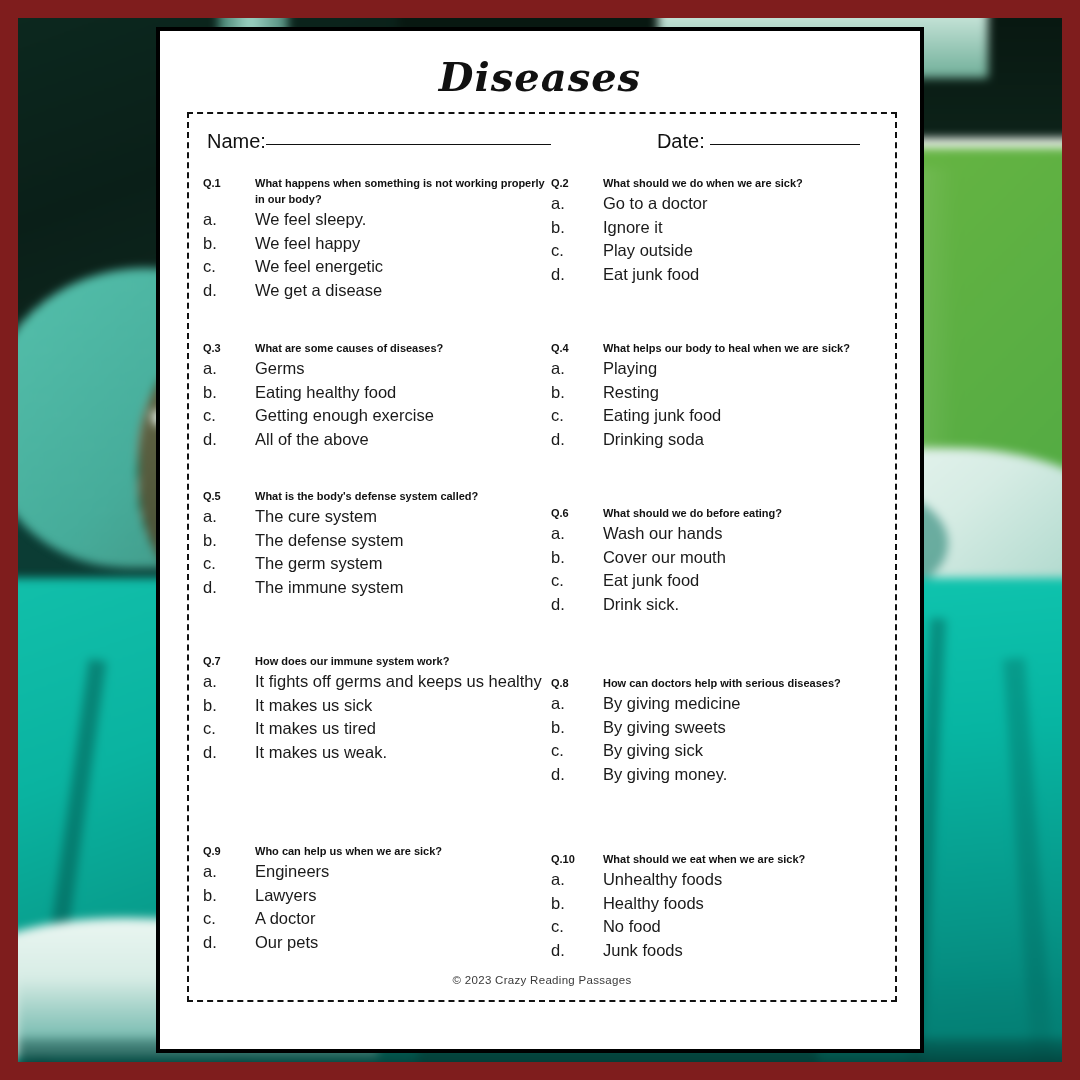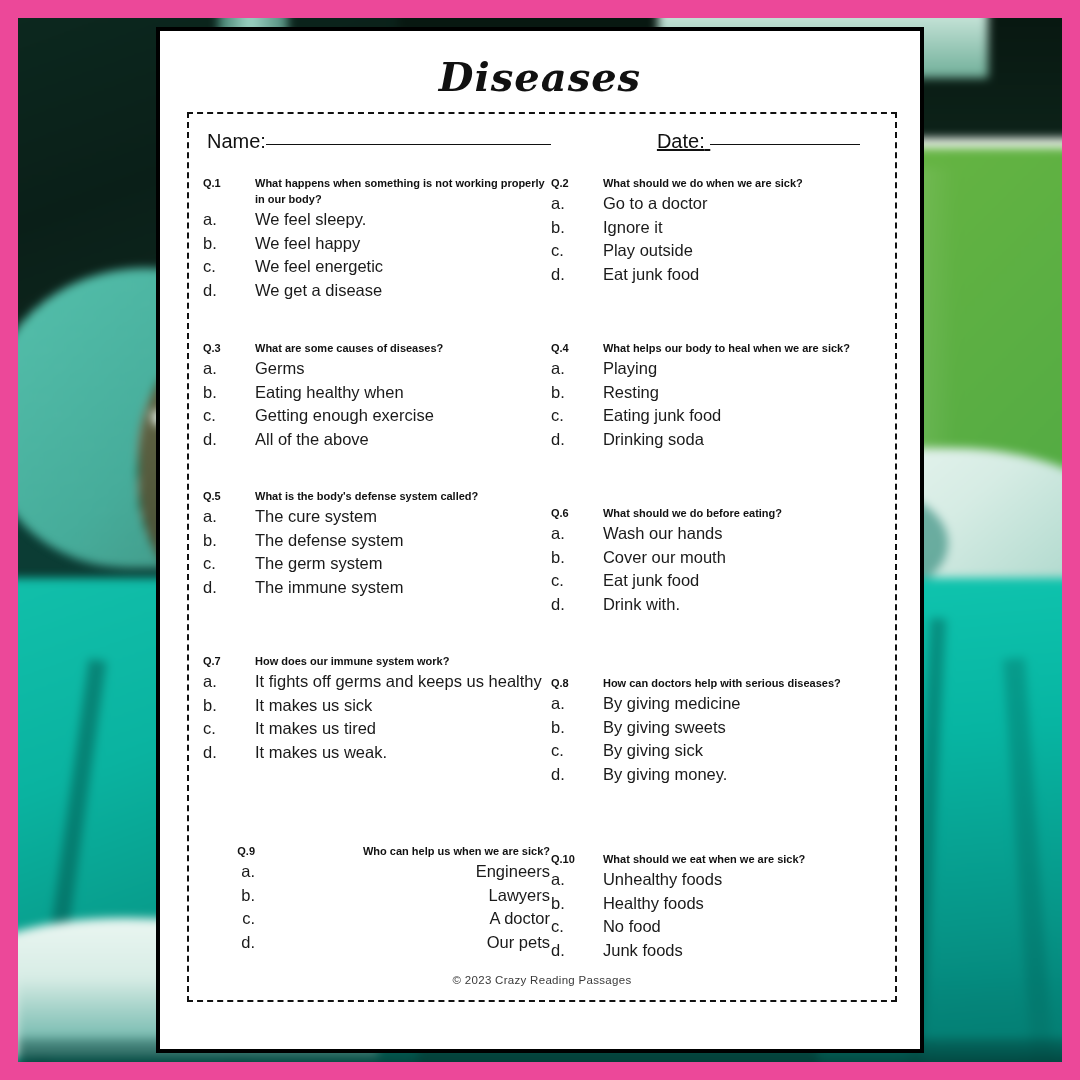--- a/index.html
+++ b/index.html
@@ -9,21 +9,21 @@
     height: 1080px;
     overflow: hidden;
     background: #000;
     font-family: "Liberation Sans", sans-serif;
   }
 
   #stage {
     position: relative;
     width: 1080px;
     height: 1080px;
-    background: #ec4899;
+    background: #7f1d1d;
   }
 
   
   #photo-bg {
     position: absolute;
     left: 18px; top: 18px;
     width: 1044px; height: 1044px;
     overflow: hidden;
     background: #0b3c34;
   }
@@ -207,21 +207,21 @@
   .nd-label { white-space: nowrap; }
   .nd-rule {
     display: inline-block;
     border-bottom: 1.5px solid #111;
     height: 1px;
     position: relative;
     top: -3px;
   }
   #name-rule { width: 285px; }
   #date-rule { width: 150px; }
-  #date-group { margin-left: 106px; text-decoration: underline; }
+  #date-group { margin-left: 106px; }
 
   
   #grid {
     position: absolute;
     left: 0; top: 62px;
     width: 710px;
     display: flex;
     padding: 0 12px 0 14px;
   }
   .col { width: 347px; }
@@ -334,21 +334,21 @@
               <div class="qhead">
                 <span class="qnum">Q.3</span>
                 <span class="qtext">What are some causes of diseases?</span>
               </div>
               <div class="opt">
                 <span class="olabel">a.</span>
                 <span class="otext">Germs</span>
               </div>
               <div class="opt">
                 <span class="olabel">b.</span>
-                <span class="otext">Eating healthy when</span>
+                <span class="otext">Eating healthy food</span>
               </div>
               <div class="opt">
                 <span class="olabel">c.</span>
                 <span class="otext">Getting enough exercise</span>
               </div>
               <div class="opt">
                 <span class="olabel">d.</span>
                 <span class="otext">All of the above</span>
               </div>
             </div>
@@ -389,21 +389,21 @@
               </div>
               <div class="opt">
                 <span class="olabel">c.</span>
                 <span class="otext">It makes us tired</span>
               </div>
               <div class="opt">
                 <span class="olabel">d.</span>
                 <span class="otext">It makes us weak.</span>
               </div>
             </div>
-            <div class="qblock" style="top: 668px; width: 347px; text-align: right;">
+            <div class="qblock" style="top: 668px; width: 347px;">
               <div class="qhead">
                 <span class="qnum">Q.9</span>
                 <span class="qtext">Who can help us when we are sick?</span>
               </div>
               <div class="opt">
                 <span class="olabel">a.</span>
                 <span class="otext">Engineers</span>
               </div>
               <div class="opt">
                 <span class="olabel">b.</span>
@@ -476,21 +476,21 @@
               <div class="opt">
                 <span class="olabel">b.</span>
                 <span class="otext">Cover our mouth</span>
               </div>
               <div class="opt">
                 <span class="olabel">c.</span>
                 <span class="otext">Eat junk food</span>
               </div>
               <div class="opt">
                 <span class="olabel">d.</span>
-                <span class="otext">Drink with.</span>
+                <span class="otext">Drink sick.</span>
               </div>
             </div>
             <div class="qblock" style="top: 500px; width: 347px;">
               <div class="qhead">
                 <span class="qnum">Q.8</span>
                 <span class="qtext">How can doctors help with serious diseases?</span>
               </div>
               <div class="opt">
                 <span class="olabel">a.</span>
                 <span class="otext">By giving medicine</span>

